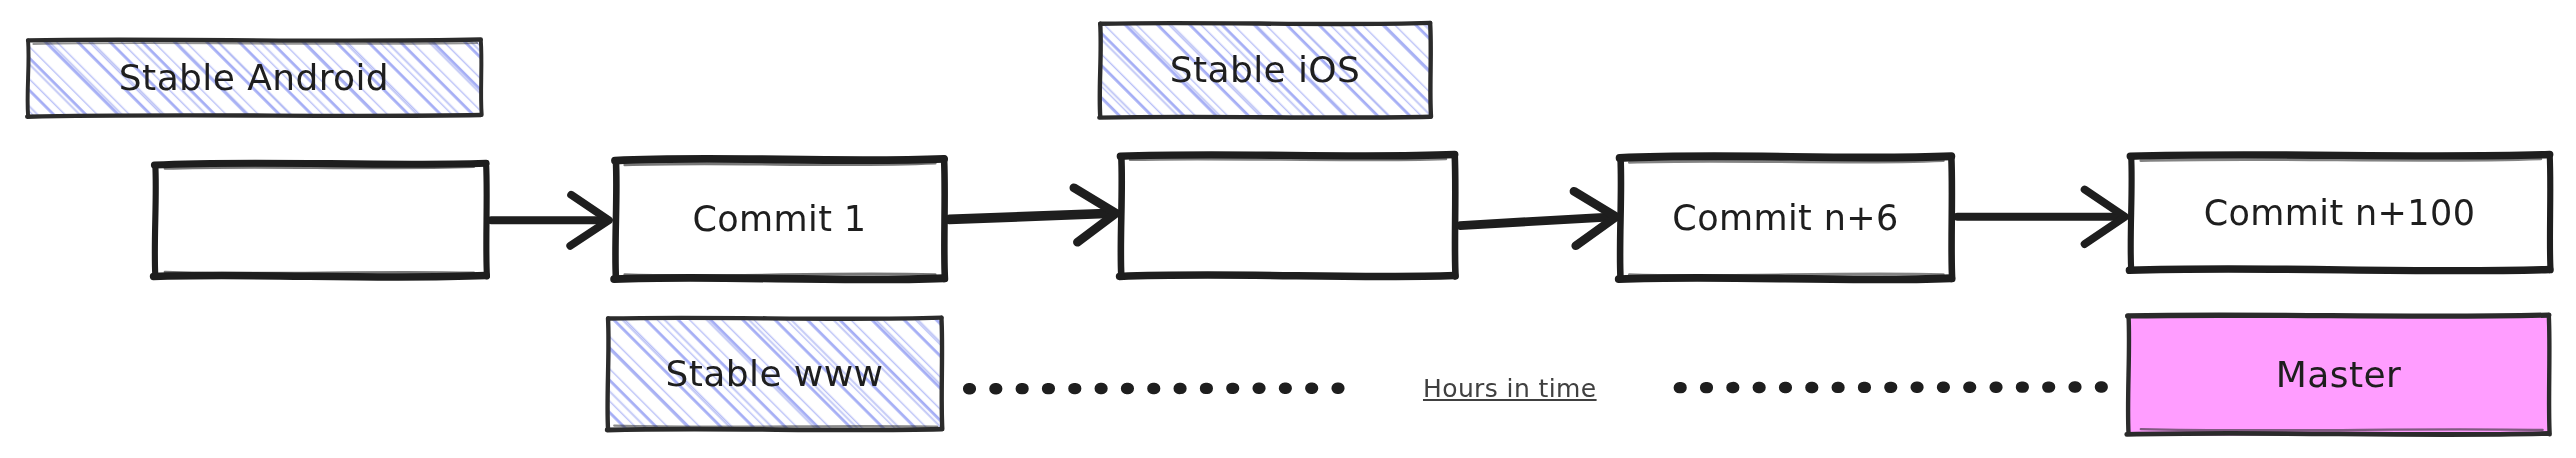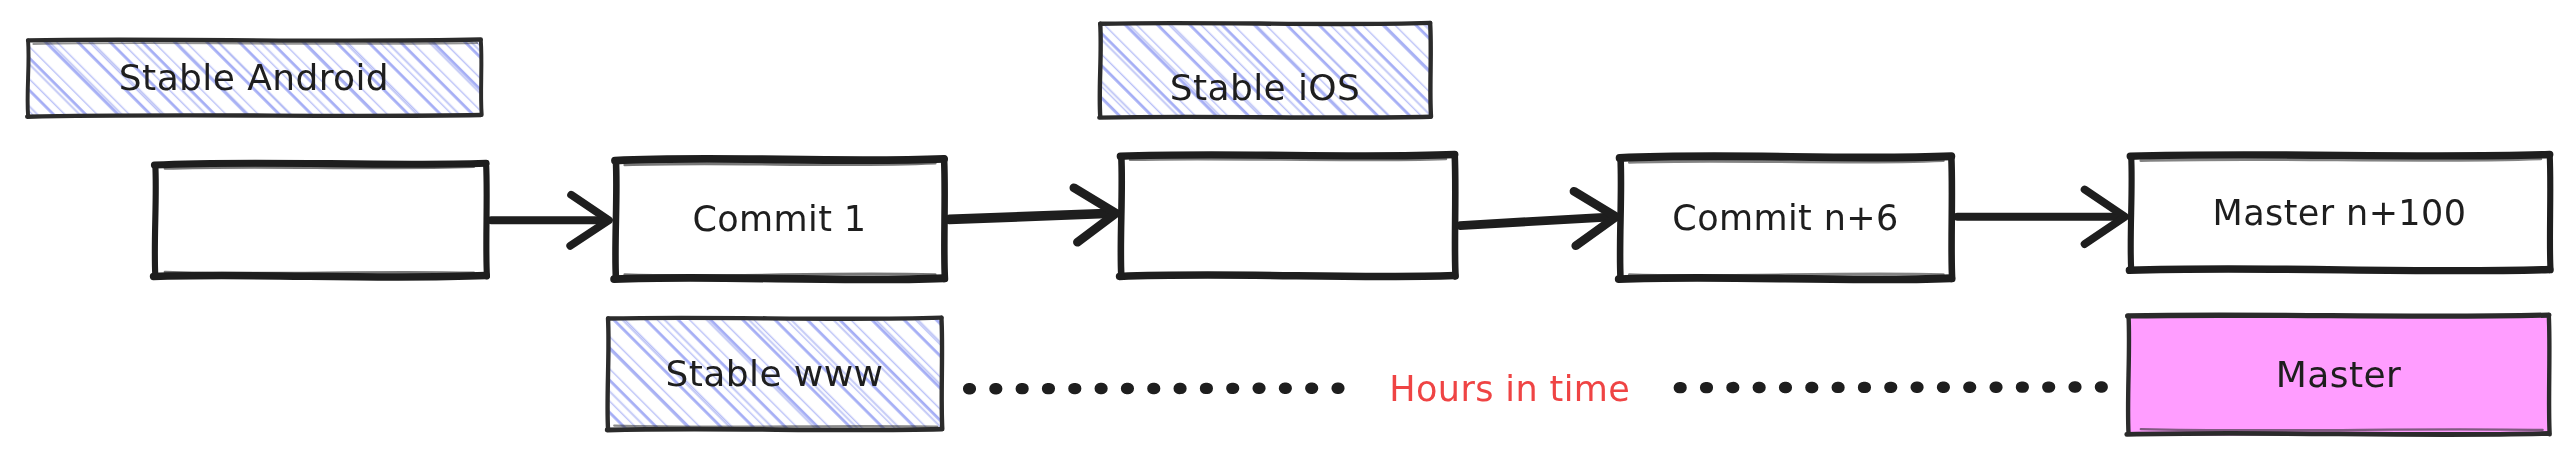--- a/index.html
+++ b/index.html
@@ -37,27 +37,28 @@
     font-weight: 400;
     letter-spacing: 0.4px;
     white-space: nowrap;
     pointer-events: none;
   }
   .edge-label {
     position: absolute;
     display: flex;
     align-items: center;
     justify-content: center;
-    color: #ef4444;
+    color: #404040;
     font-family: "DejaVu Sans", sans-serif;
-    font-size: 35px;
+    font-size: 25px;
     letter-spacing: 0.4px;
     white-space: nowrap;
     background: #ffffff;
     padding: 0 5.3px;
+    text-decoration: underline;
   }
 </style>
 </head>
 <body>
 
 <div id="canvas">
 
   <svg id="svgroot" viewBox="0 0 2936 523" xmlns="http://www.w3.org/2000/svg">
     <defs>
       <pattern id="hatch" width="26" height="26" patternTransform="rotate(-45)" patternUnits="userSpaceOnUse">
@@ -173,30 +174,30 @@
       <path d="M2376,216 L2422,247 L2376,278" fill="none" stroke="#1e1e1e" stroke-width="9" stroke-linecap="round" stroke-linejoin="round"></path>
     </g>
 
     <g>
       <path d="M1104,443 L2412,441" fill="none" stroke="#1e1e1e" stroke-width="13" stroke-linecap="round" stroke-dasharray="2 28"></path>
     </g>
   </svg>
 
   <div class="node-label" style="left:27px; top:39px; width:454px; height:77px; font-size:36px;">Stable Android</div>
 
-  <div class="node-label" style="left:1099px; top:39px; width:332px; height:97px; font-size:36px;">Stable iOS</div>
+  <div class="node-label" style="left:1099px; top:21px; width:332px; height:97px; font-size:36px;">Stable iOS</div>
 
   <div class="node-label" style="left:607px; top:317px; width:335px; height:113px; font-size:36px;">Stable www</div>
 
   <div class="node-label" style="left:2127px; top:314px; width:423px; height:121px; font-size:36px;">Master</div>
 
 
   <div class="node-label" style="left:614px; top:158px; width:331px; height:122px;">Commit 1</div>
 
 
   <div class="node-label" style="left:1619px; top:155px; width:333px; height:125px;">Commit n+6</div>
 
-  <div class="node-label" style="left:2129px; top:154px; width:421px; height:118px;">Master n+100</div>
+  <div class="node-label" style="left:2129px; top:154px; width:421px; height:118px;">Commit n+100</div>
 
   <div class="edge-label" style="left:1351px; top:365px; width:307px; height:47px;">Hours in time</div>
 
 </div>
 
 
 </body></html>

